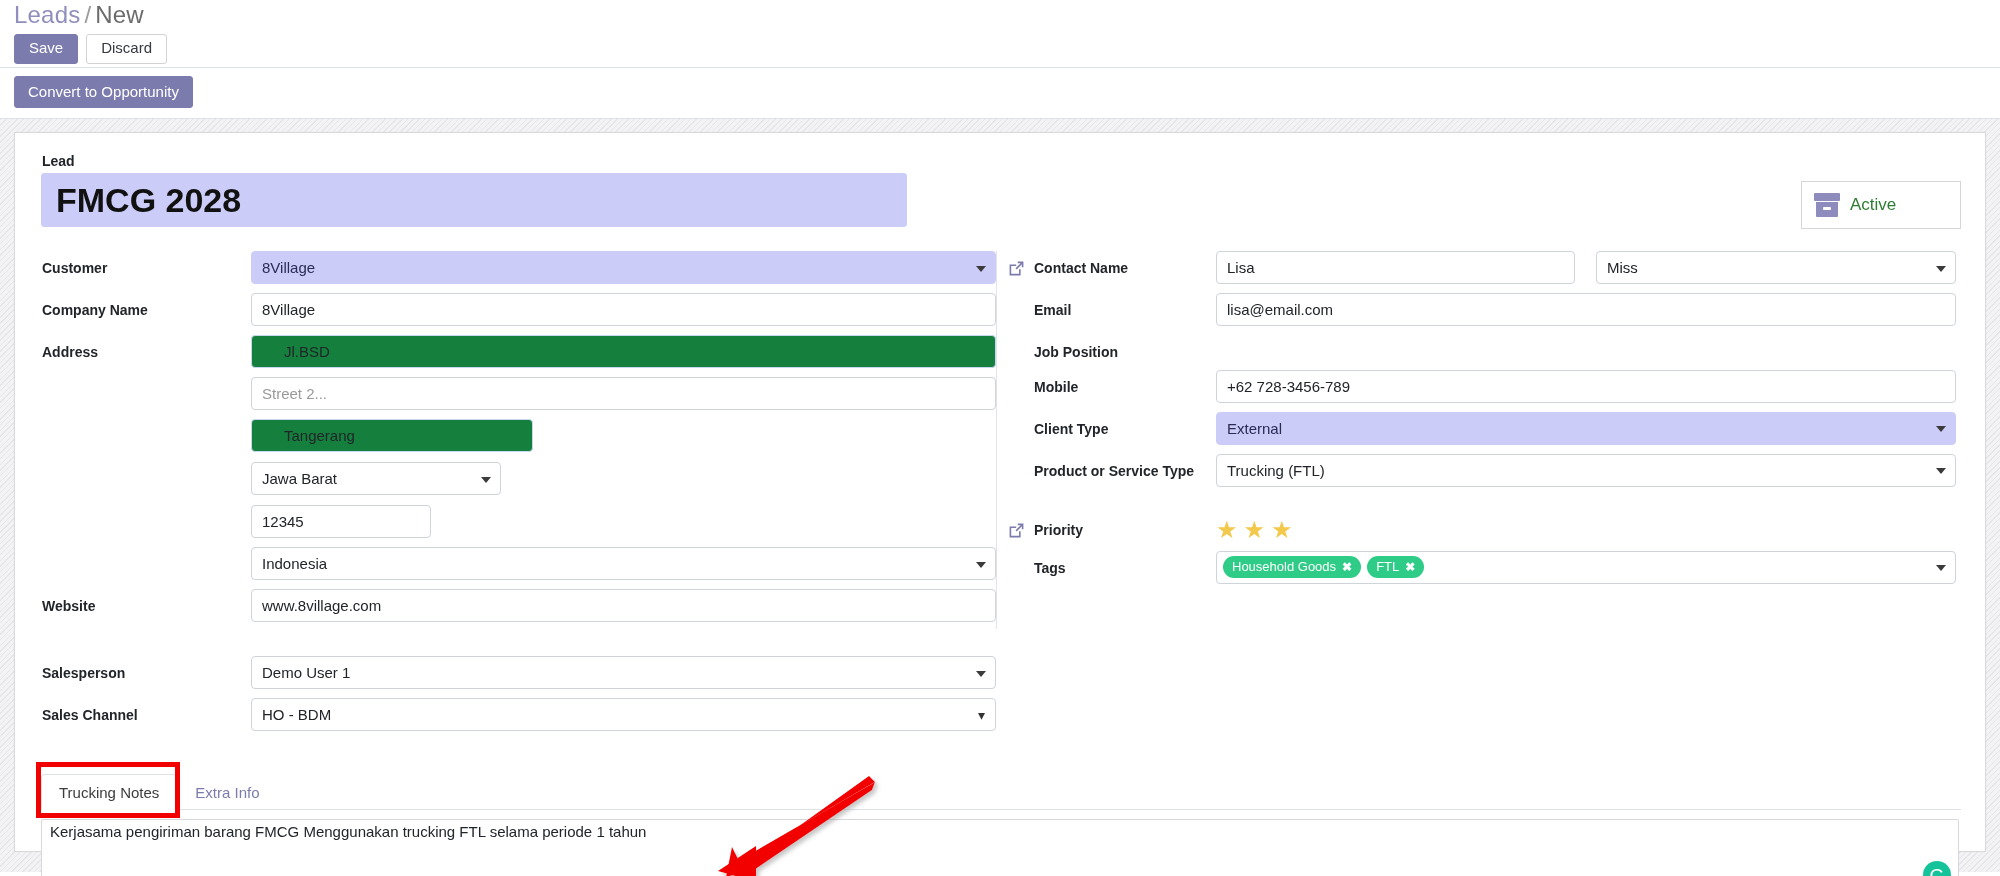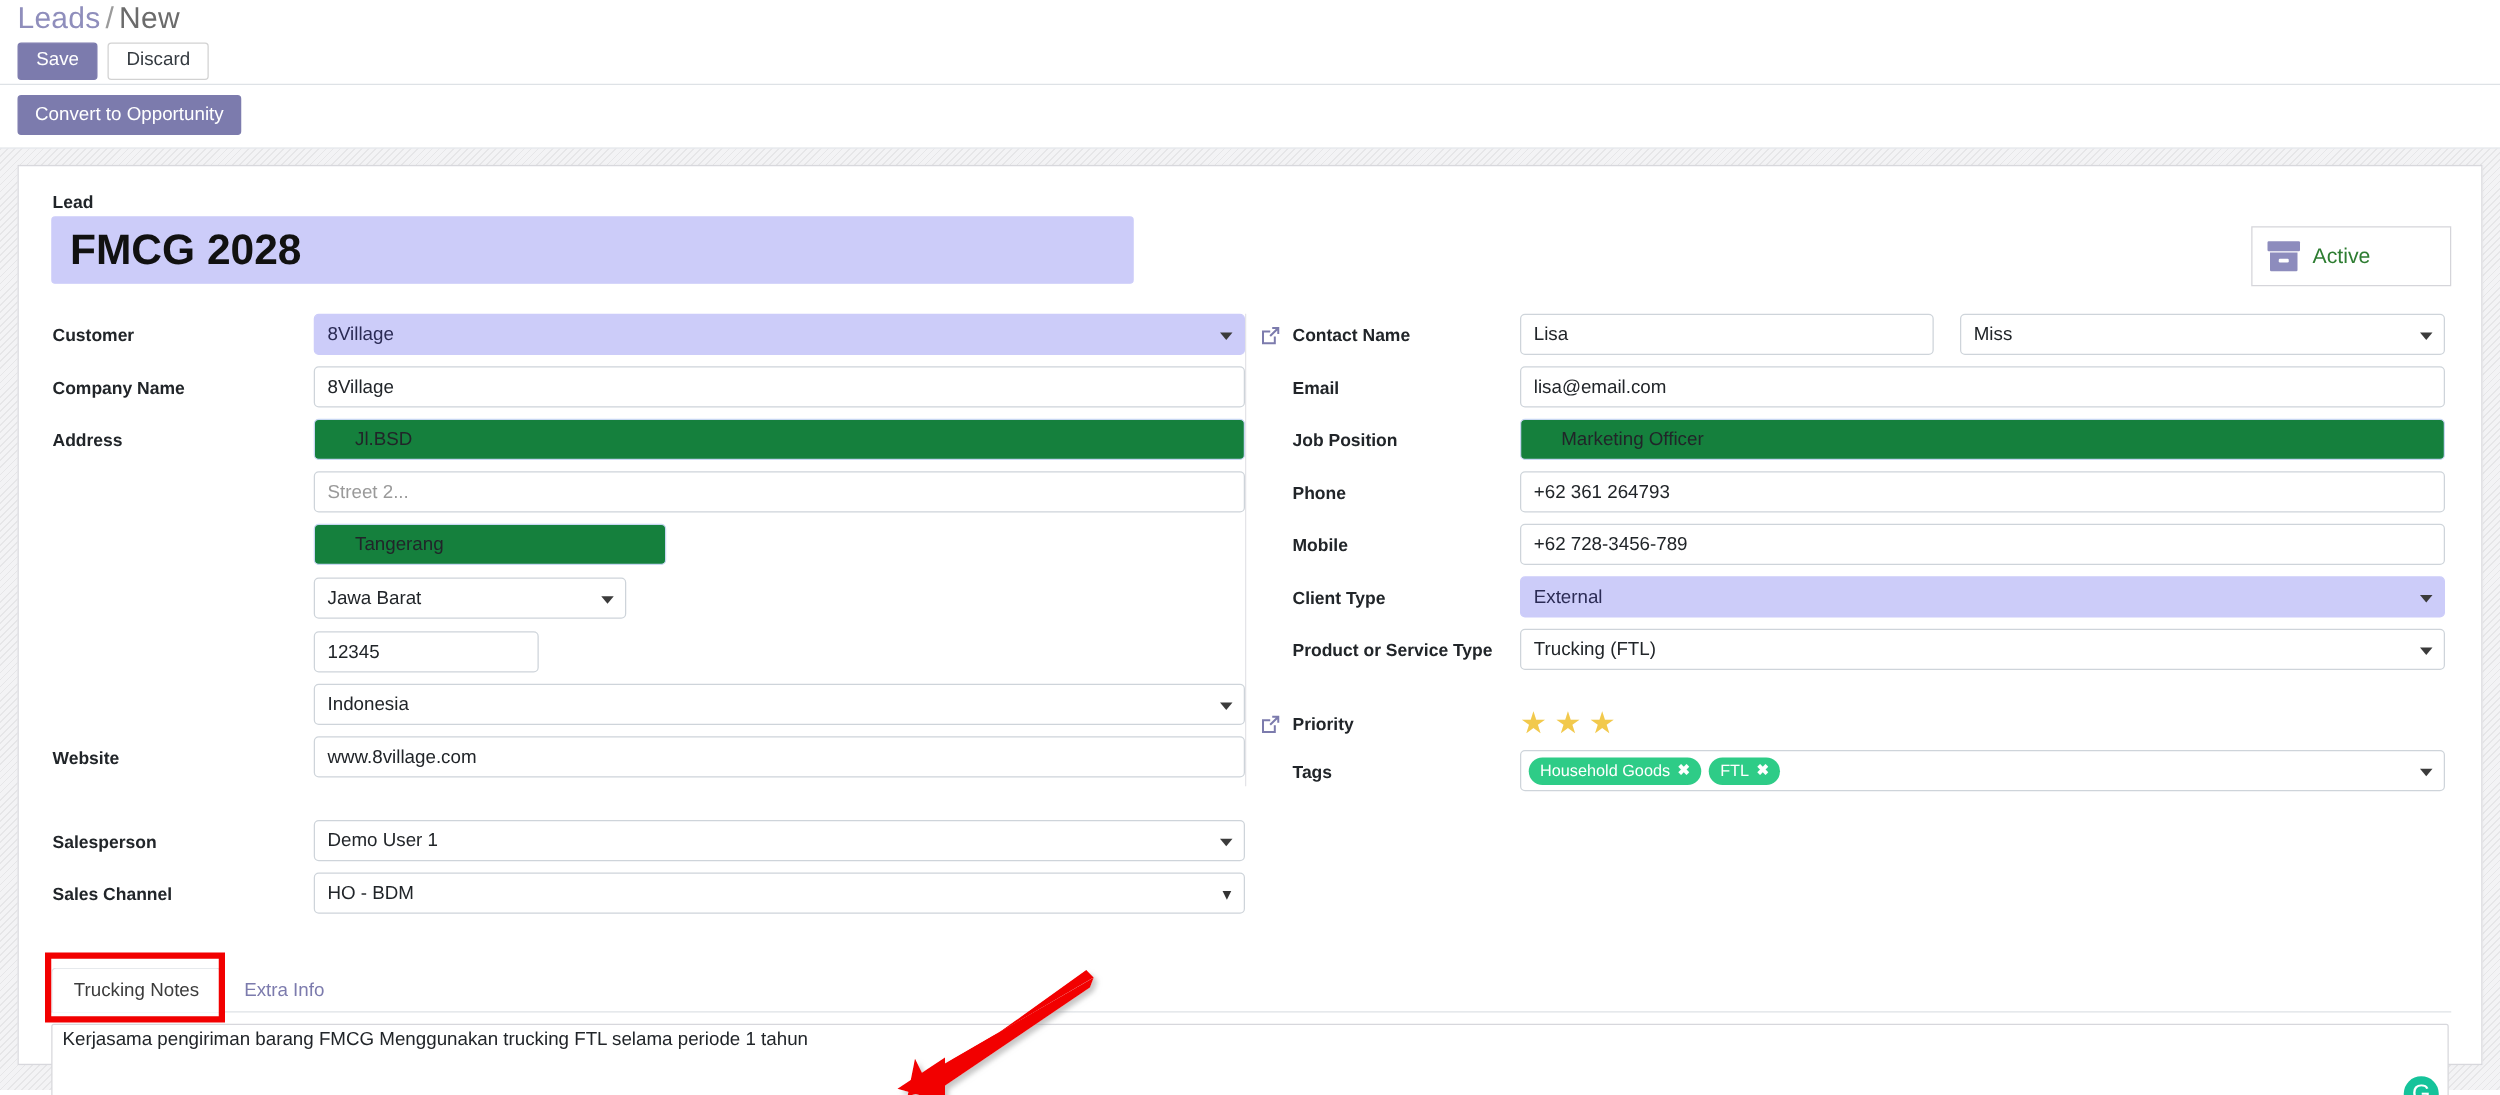--- a/index.html
+++ b/index.html
@@ -201,21 +201,21 @@
     font-size: 14px; color: #333; line-height: 14px;
   }
 
   .addr-line2 { display: flex; gap: 10px; flex-direction: column; }
   .addr-city { width: 282px; flex: 0 0 auto; }
   .addr-state { width: 250px; flex: 0 0 auto; }
   .addr-zip { width: 180px; flex: 0 0 auto; }
 
   .contact-line { display: flex; gap: 21px; }
   .contact-name { flex: 1 1 auto; }
-  .contact-title { width: 388px; flex: 0 0 auto; }
+  .contact-title { width: 360px; flex: 0 0 auto; }
 
   
   .stars { display: flex; gap: 6px; padding-top: 5px; font-size: 24px; line-height: 1; }
   .star { color: #f2c94c; }
 
   
   .tags-box {
     position: relative;
     width: 100%; min-height: 33px;
     border: 1px solid #ced4da; border-radius: 4px;
@@ -435,31 +435,22 @@
 
         <div class="frow">
           <div class="flabel">Email</div>
           <div class="fval">
             <div class="inp">lisa@email.com</div>
           </div>
         </div>
 
         <div class="frow">
           <div class="flabel">Job Position</div>
-          <div class="fval">
-            <div class="inp modified">Marketing Officer</div>
-          </div>
-        </div>
-
-        <div class="frow">
-          <div class="flabel">Phone</div>
-          <div class="fval">
-            <div class="inp">+62 361 264793</div>
-          </div>
-        </div>
+        </div>
+
 
         <div class="frow">
           <div class="flabel">Mobile</div>
           <div class="fval">
             <div class="inp">+62 728-3456-789</div>
           </div>
         </div>
 
         <div class="frow">
           <div class="flabel">Client Type</div>

